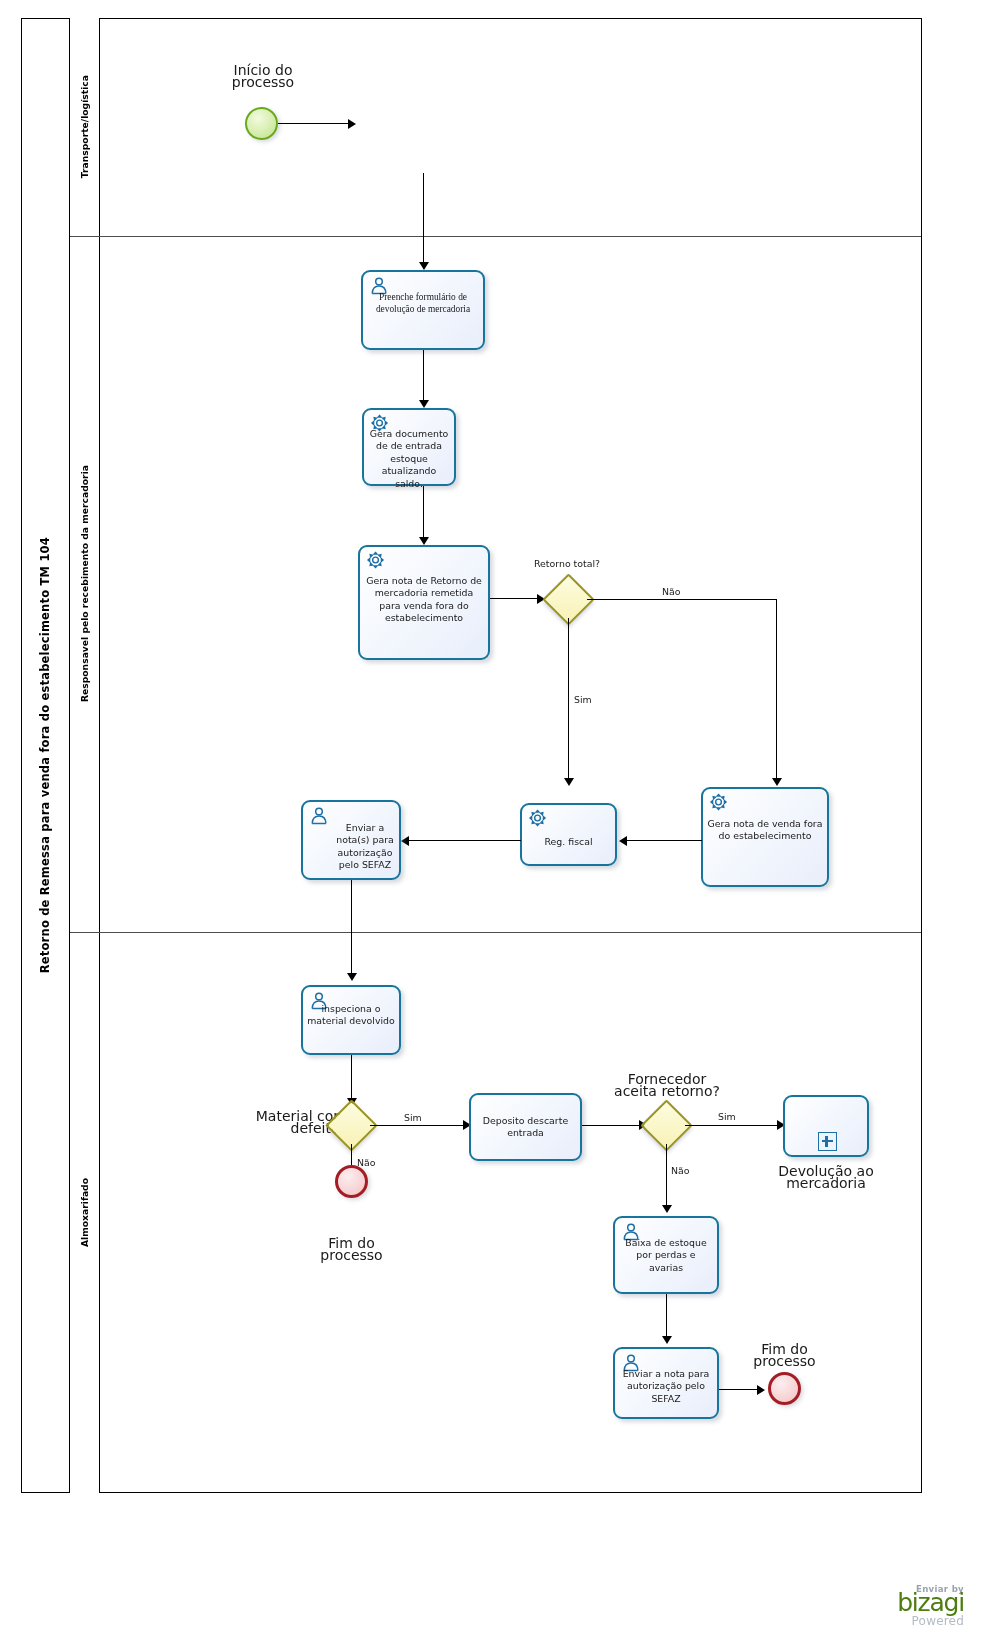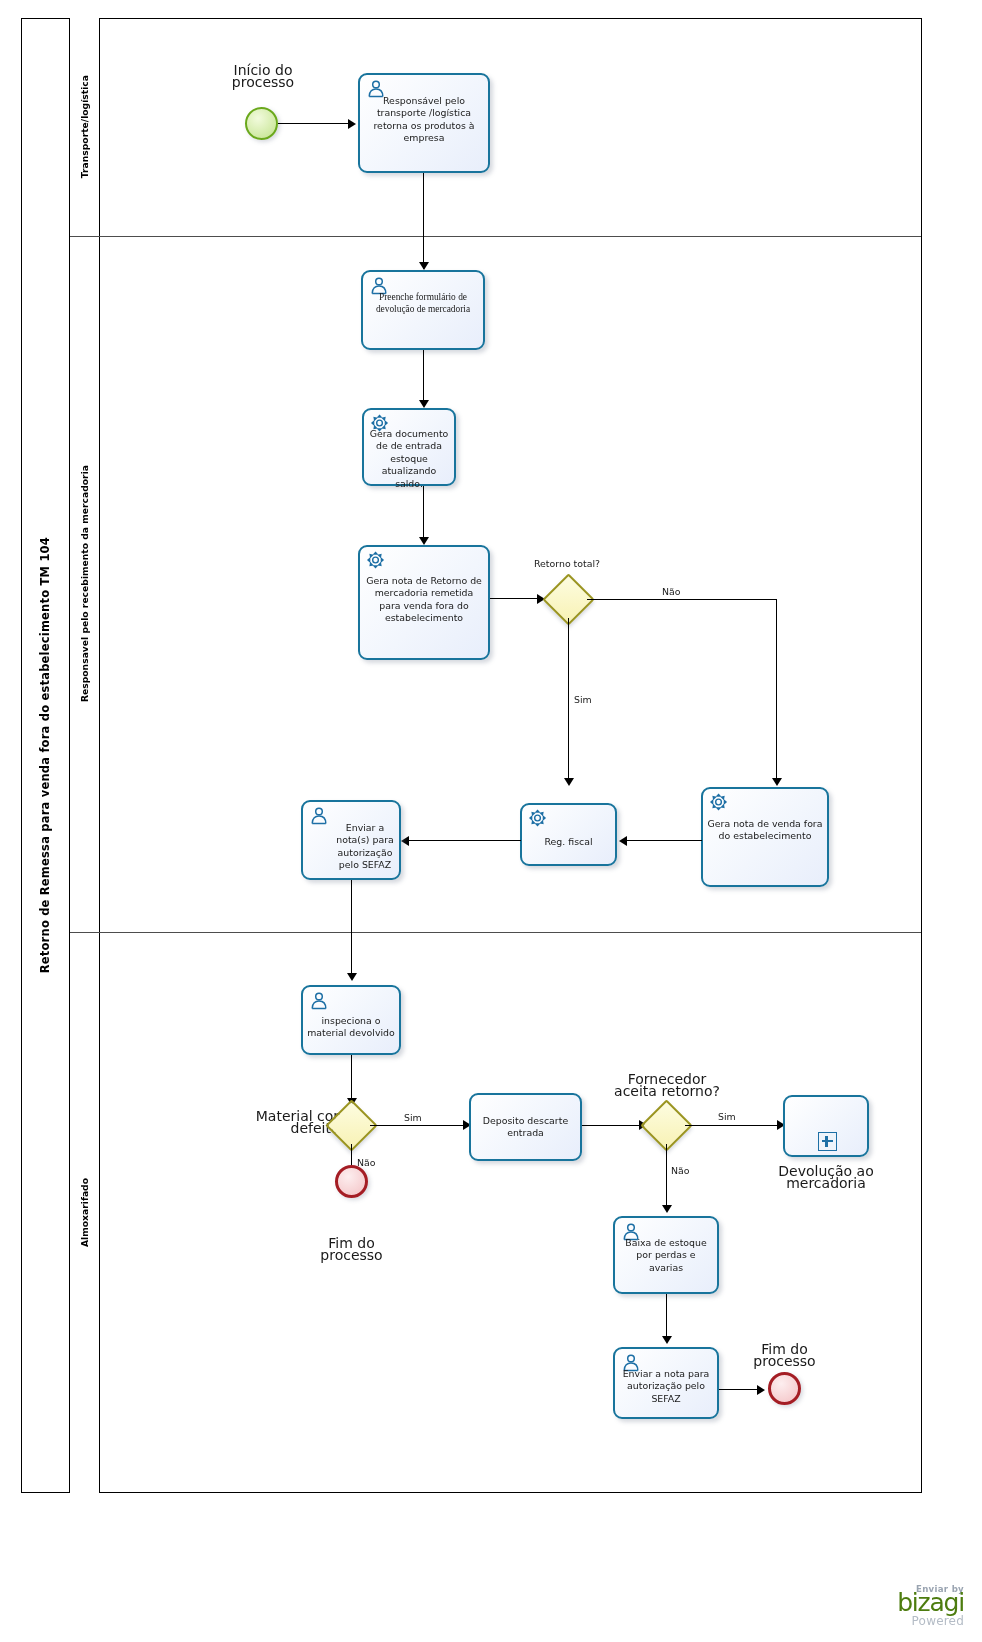--- a/index.html
+++ b/index.html
@@ -87,30 +87,20 @@
 
   <div class="cap" style="left:208px;top:64px;width:110px;">
     <div>Início do</div>
     <div>processo</div>
   </div>
   <div class="ev ev-start" style="left:245px;top:107px;width:33px;height:33px;"></div>
 
   <div class="ln lnh" style="left:278px;top:123px;width:72px;"></div>
   <div class="arw arw-r" style="left:348px;top:118.5px;"></div>
 
-  <div class="task" style="left:358px;top:73px;width:132px;height:100px;">
-    <span class="ticon">
-      <svg width="20" height="19" viewBox="0 0 20 19">
-          <circle cx="10" cy="5.5" r="3.3" fill="none" stroke="#1d6fa5" stroke-width="1.5"></circle>
-          <path d="M3.2 17.5 C3.2 12.3 6.3 10 10 10 C13.7 10 16.8 12.3 16.8 17.5" fill="none" stroke="#1d6fa5" stroke-width="1.5"></path>
-          <path d="M3.2 17.5 L16.8 17.5" stroke="#1d6fa5" stroke-width="1.5"></path>
-        </svg>
-    </span>
-    <div class="task-lbl" style="top:20px;">Responsável  pelo transporte /logística retorna os produtos à empresa</div>
-  </div>
 
   <div class="ln lnv" style="left:423px;top:173px;height:96px;"></div>
   <div class="arw arw-d" style="left:419px;top:262px;"></div>
 
   <div class="task" style="left:361px;top:270px;width:124px;height:80px;">
     <span class="ticon">
       <svg width="20" height="19" viewBox="0 0 20 19">
           <circle cx="10" cy="5.5" r="3.3" fill="none" stroke="#1d6fa5" stroke-width="1.5"></circle>
           <path d="M3.2 17.5 C3.2 12.3 6.3 10 10 10 C13.7 10 16.8 12.3 16.8 17.5" fill="none" stroke="#1d6fa5" stroke-width="1.5"></path>
           <path d="M3.2 17.5 L16.8 17.5" stroke="#1d6fa5" stroke-width="1.5"></path>
@@ -237,21 +227,21 @@
   <div class="arw arw-d" style="left:347px;top:973px;"></div>
 
   <div class="task" style="left:301px;top:985px;width:100px;height:70px;">
     <span class="ticon">
       <svg width="20" height="19" viewBox="0 0 20 19">
           <circle cx="10" cy="5.5" r="3.3" fill="none" stroke="#1d6fa5" stroke-width="1.5"></circle>
           <path d="M3.2 17.5 C3.2 12.3 6.3 10 10 10 C13.7 10 16.8 12.3 16.8 17.5" fill="none" stroke="#1d6fa5" stroke-width="1.5"></path>
           <path d="M3.2 17.5 L16.8 17.5" stroke="#1d6fa5" stroke-width="1.5"></path>
         </svg>
     </span>
-    <div class="task-lbl" style="top:28px;">inspeciona o material devolvido</div>
+    <div class="task-lbl" style="top:16px;">inspeciona o material devolvido</div>
   </div>
 
   <div class="ln lnv" style="left:351px;top:1055px;height:48px;"></div>
   <div class="arw arw-d" style="left:347px;top:1098px;"></div>
 
   <div class="cap" style="left:255px;top:1110px;width:92px;text-align:right;">
     <div>Material com</div>
     <div>defeito?</div>
   </div>
   <div class="gw" style="left:333px;top:1107px;width:37px;height:37px;"></div>

